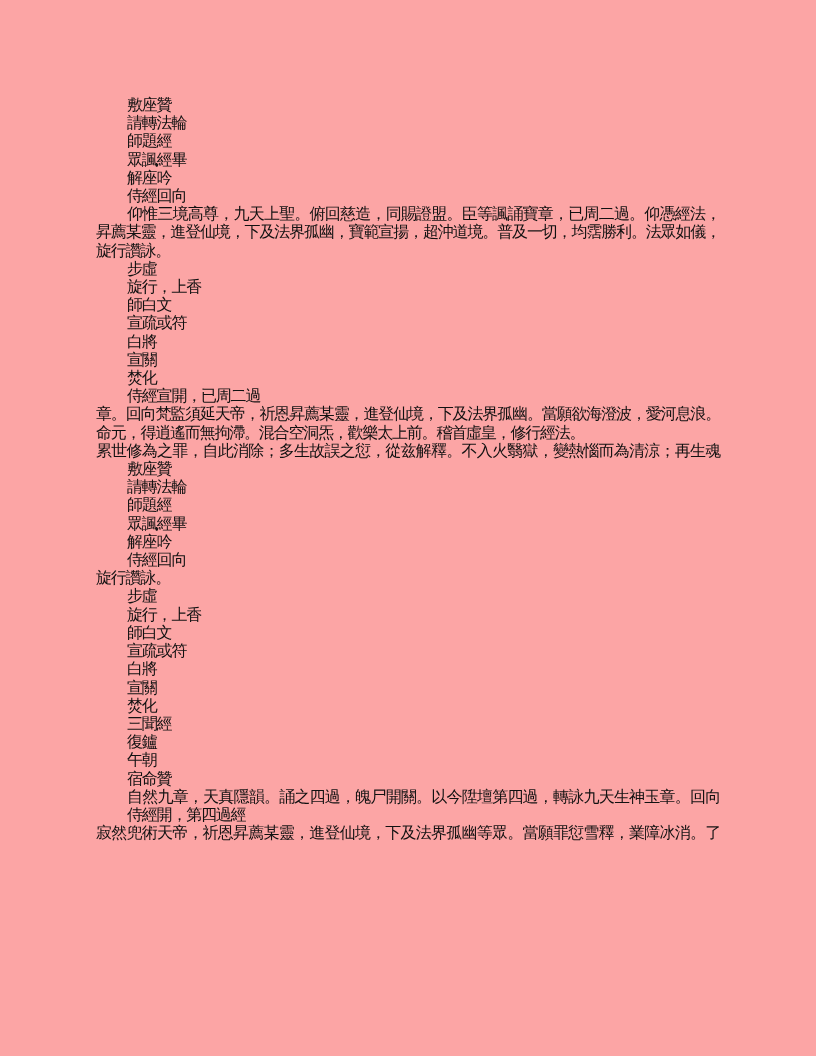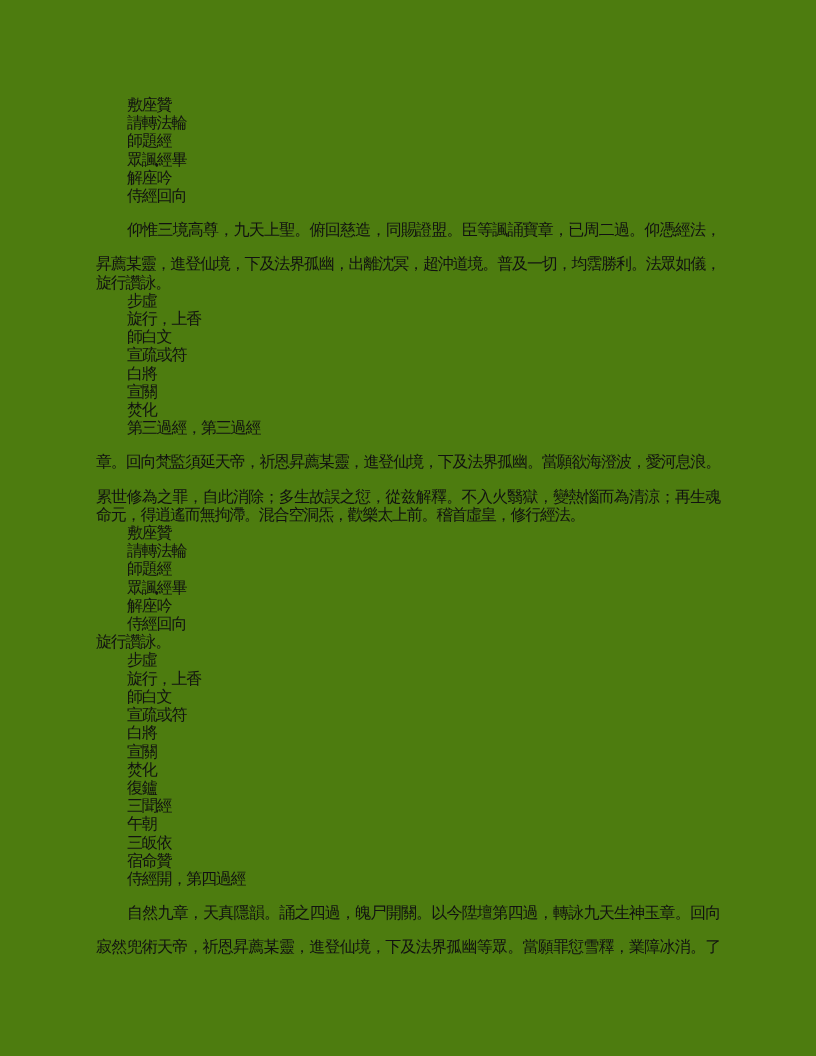--- a/index.html
+++ b/index.html
@@ -4,21 +4,21 @@
 <style>
   html, body {
     margin: 0;
     padding: 0;
     background: #ffffff;
   }
   .page {
     position: relative;
     width: 816px;
     height: 1056px;
-    background: #4d7c0f;
+    background: #fca5a5;
     overflow: hidden;
     font-family: "Liberation Serif", "DejaVu Serif", serif;
   }
   .textblock {
     position: absolute;
     left: 96px;
     top: 96px;
     width: 624px;
     color: #111111;
   }
@@ -29,64 +29,62 @@
     white-space: nowrap;
     text-align: left;
   }
   .line.indent {
     padding-left: 31px;
   }
   .line.full {
     white-space: normal;
     text-align: justify;
     text-align-last: justify;
-    margin-top: 16px;
   }
 </style>
 </head>
 <body>
 
 <div class="page">
   <div class="textblock" id="textblock">
       <div class="line indent">敷座贊</div>
       <div class="line indent">請轉法輪</div>
       <div class="line indent">師題經</div>
       <div class="line indent">眾諷經畢</div>
       <div class="line indent">解座吟</div>
       <div class="line indent">侍經回向</div>
       <div class="line indent full">仰惟三境高尊，九天上聖。俯回慈造，同賜證盟。臣等諷誦寶章，已周二過。仰憑經法，</div>
-      <div class="line full">昇薦某靈，進登仙境，下及法界孤幽，出離沈冥，超沖道境。普及一切，均霑勝利。法眾如儀，</div>
+      <div class="line full">昇薦某靈，進登仙境，下及法界孤幽，寶範宣揚，超沖道境。普及一切，均霑勝利。法眾如儀，</div>
       <div class="line">旋行讚詠。</div>
       <div class="line indent">步虛</div>
       <div class="line indent">旋行，上香</div>
       <div class="line indent">師白文</div>
       <div class="line indent">宣疏或符</div>
       <div class="line indent">白將</div>
       <div class="line indent">宣關</div>
       <div class="line indent">焚化</div>
-      <div class="line indent">第三過經，第三過經</div>
+      <div class="line indent">侍經宣開，已周二過</div>
       <div class="line full">章。回向梵監須延天帝，祈恩昇薦某靈，進登仙境，下及法界孤幽。當願欲海澄波，愛河息浪。</div>
+      <div class="line">命元，得逍遙而無拘滯。混合空洞炁，歡樂太上前。稽首虛皇，修行經法。</div>
       <div class="line full">累世修為之罪，自此消除；多生故誤之愆，從兹解釋。不入火翳獄，變熱惱而為清涼；再生魂</div>
-      <div class="line">命元，得逍遙而無拘滯。混合空洞炁，歡樂太上前。稽首虛皇，修行經法。</div>
       <div class="line indent">敷座贊</div>
       <div class="line indent">請轉法輪</div>
       <div class="line indent">師題經</div>
       <div class="line indent">眾諷經畢</div>
       <div class="line indent">解座吟</div>
       <div class="line indent">侍經回向</div>
       <div class="line">旋行讚詠。</div>
       <div class="line indent">步虛</div>
       <div class="line indent">旋行，上香</div>
       <div class="line indent">師白文</div>
       <div class="line indent">宣疏或符</div>
       <div class="line indent">白將</div>
       <div class="line indent">宣關</div>
       <div class="line indent">焚化</div>
+      <div class="line indent">三聞經</div>
       <div class="line indent">復鑪</div>
-      <div class="line indent">三聞經</div>
       <div class="line indent">午朝</div>
-      <div class="line indent">三皈依</div>
       <div class="line indent">宿命贊</div>
+      <div class="line indent full">自然九章，天真隱韻。誦之四過，魄尸開關。以今陞壇第四過，轉詠九天生神玉章。回向</div>
       <div class="line indent">侍經開，第四過經</div>
-      <div class="line indent full">自然九章，天真隱韻。誦之四過，魄尸開關。以今陞壇第四過，轉詠九天生神玉章。回向</div>
       <div class="line full">寂然兜術天帝，祈恩昇薦某靈，進登仙境，下及法界孤幽等眾。當願罪愆雪釋，業障冰消。了</div>
     </div>
 </div>
 
 </body></html>

